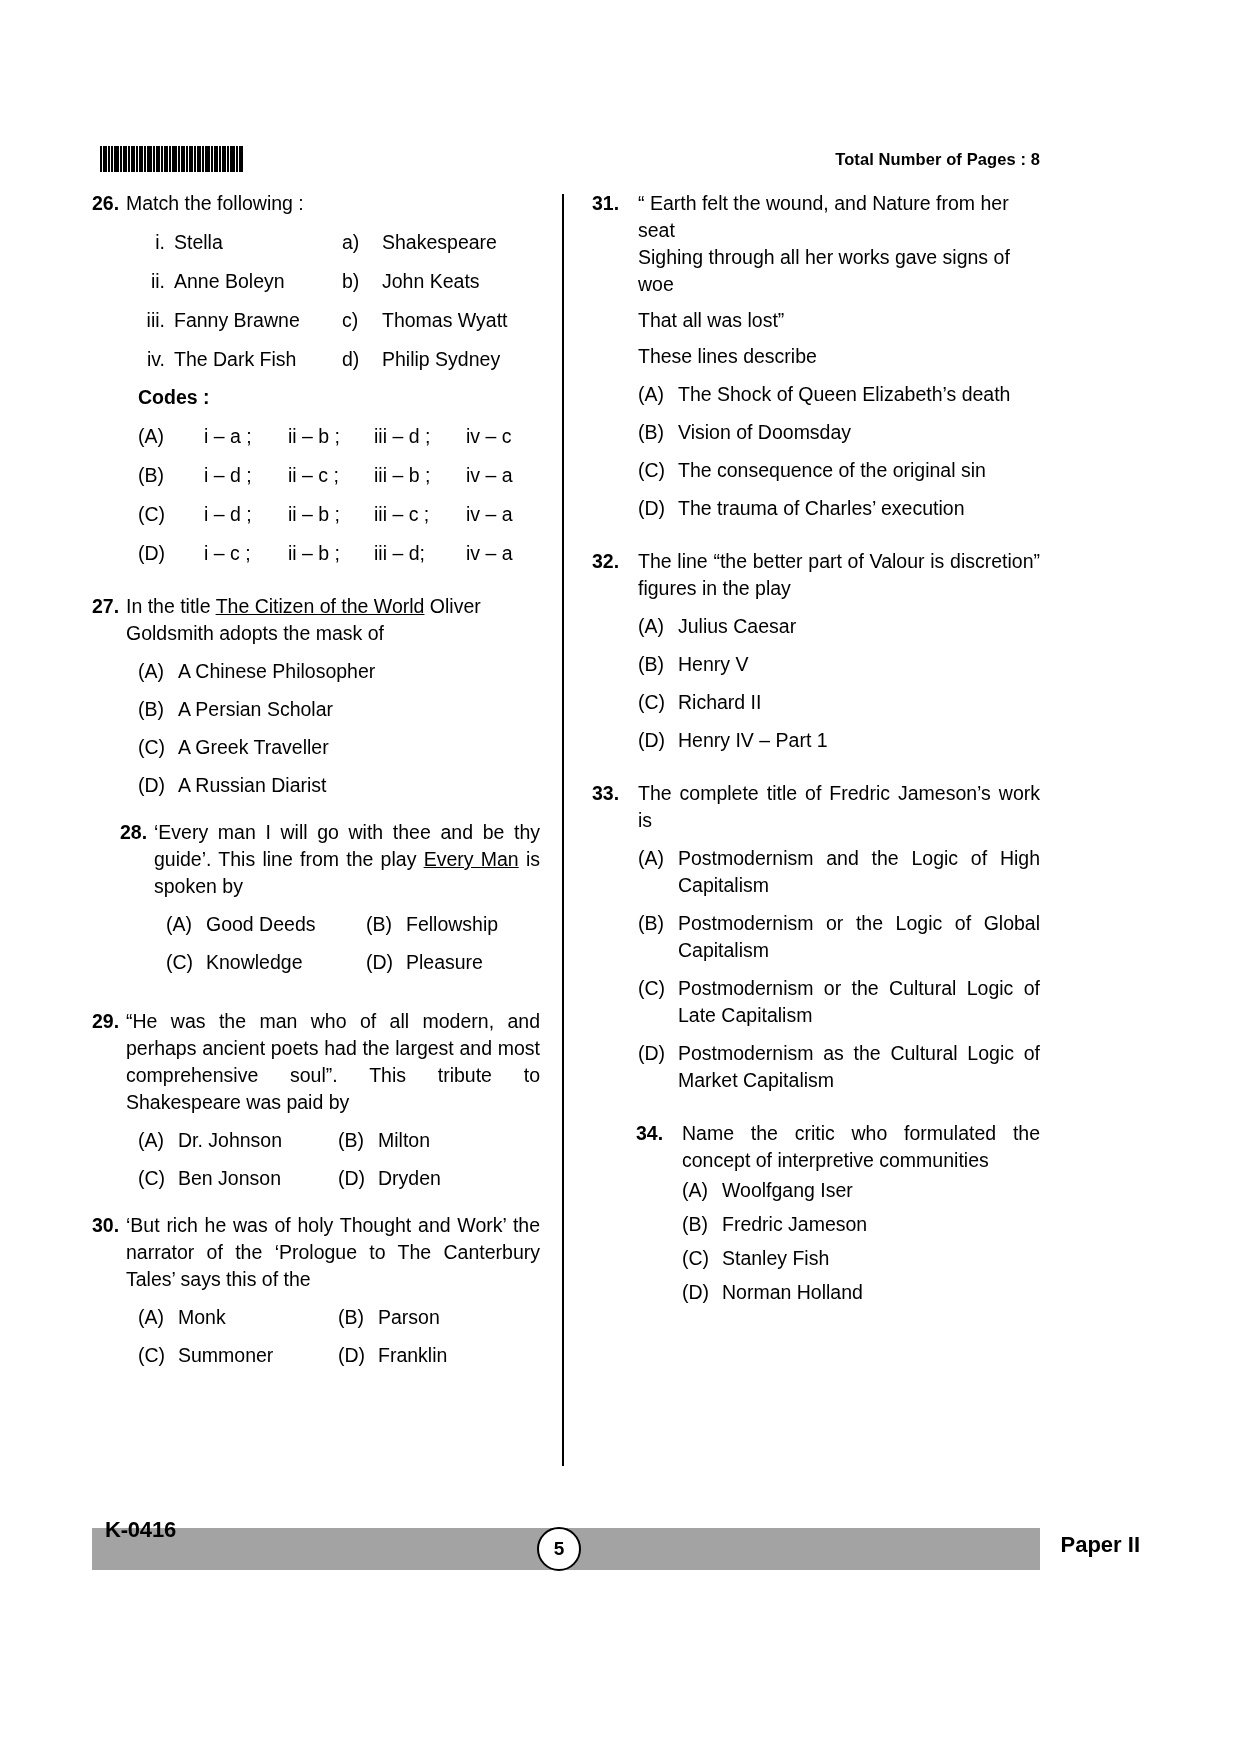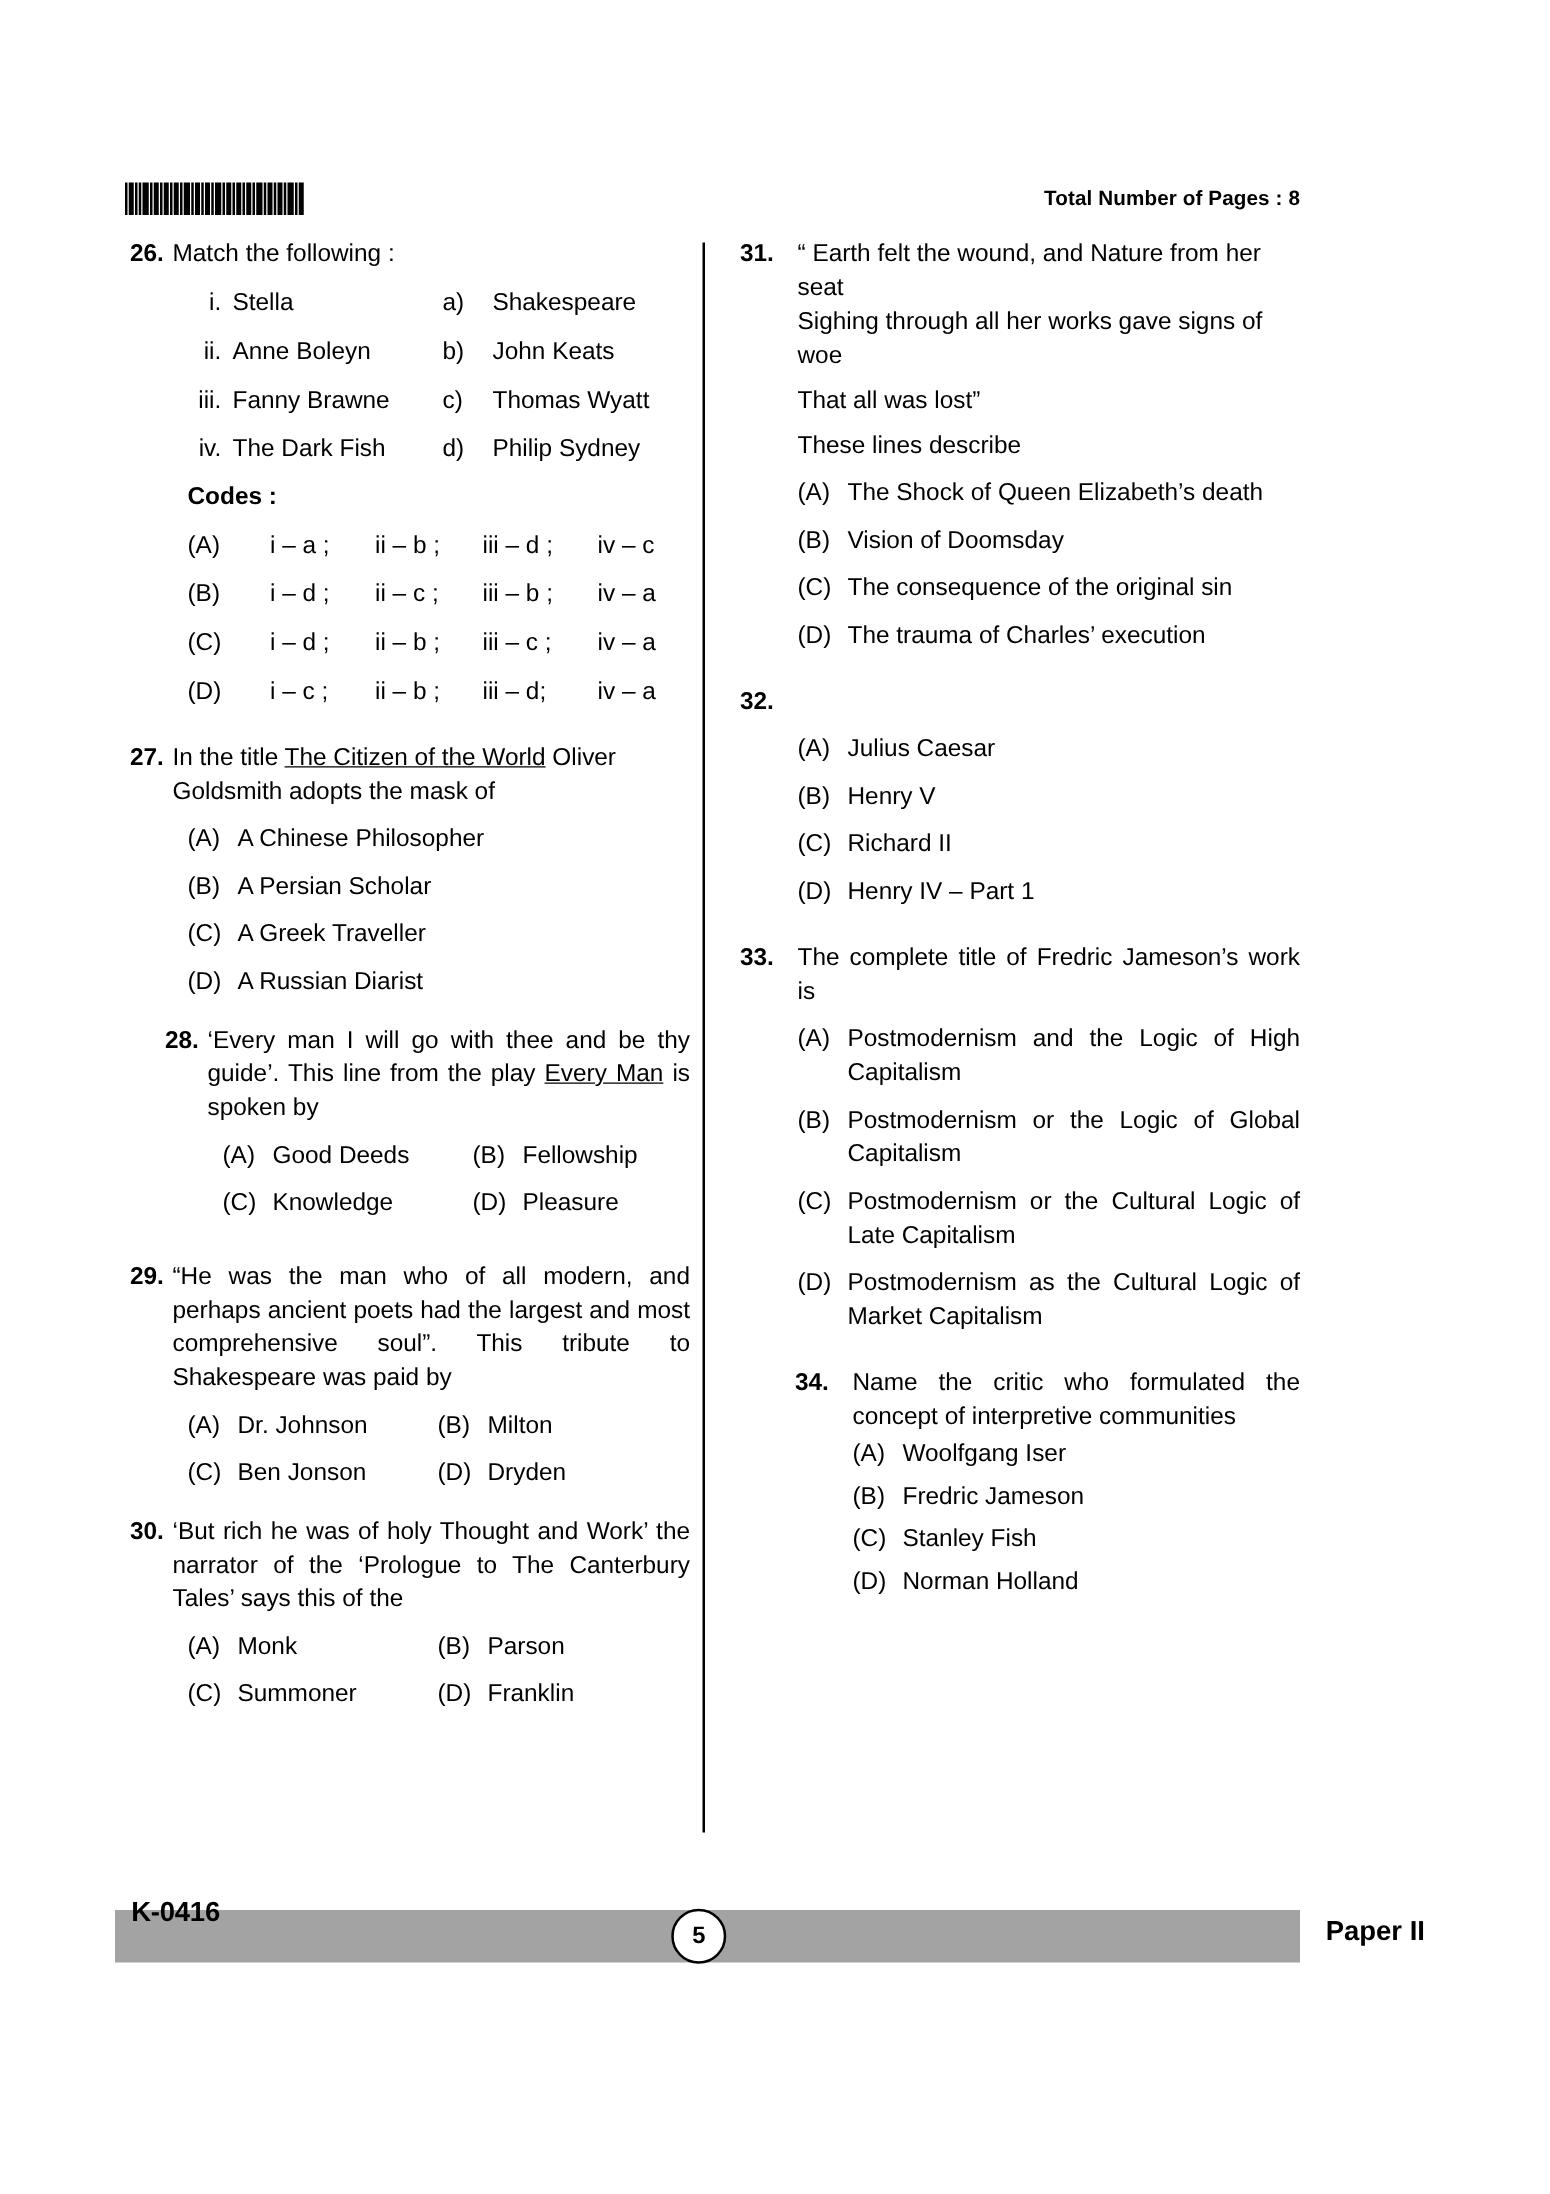--- a/index.html
+++ b/index.html
@@ -52,21 +52,21 @@
     left: 92px; top: 190px;
     width: 948px;
     height: 1290px;
   }
   .col {
     position: absolute;
     top: 0;
     width: 448px;
     height: 1290px;
   }
-  .col-left  { left: 12px; }
+  .col-left  { left: 0; }
   .col-right { left: 500px; }
   .divider {
     position: absolute;
     left: 470px;
     top: 4px;
     width: 2.2px;
     height: 1272px;
     background: #000;
   }
 
@@ -510,20 +510,21 @@
           <div class="opt-row">
             <div class="opt-key">(D)</div>
             <div class="opt-val">The trauma of Charles’ execution</div>
           </div>
         </div>
       </div>
 
       <div class="q" style="margin-top:26px;">
         <div class="q-head">
           <div class="q-num wide">32.</div>
+          <div class="q-text just">The line “the better part of Valour is discretion” figures in the play</div>
         </div>
         <div class="opts r">
           <div class="opt-row">
             <div class="opt-key">(A)</div>
             <div class="opt-val">Julius Caesar</div>
           </div>
           <div class="opt-row">
             <div class="opt-key">(B)</div>
             <div class="opt-val">Henry V</div>
           </div>

